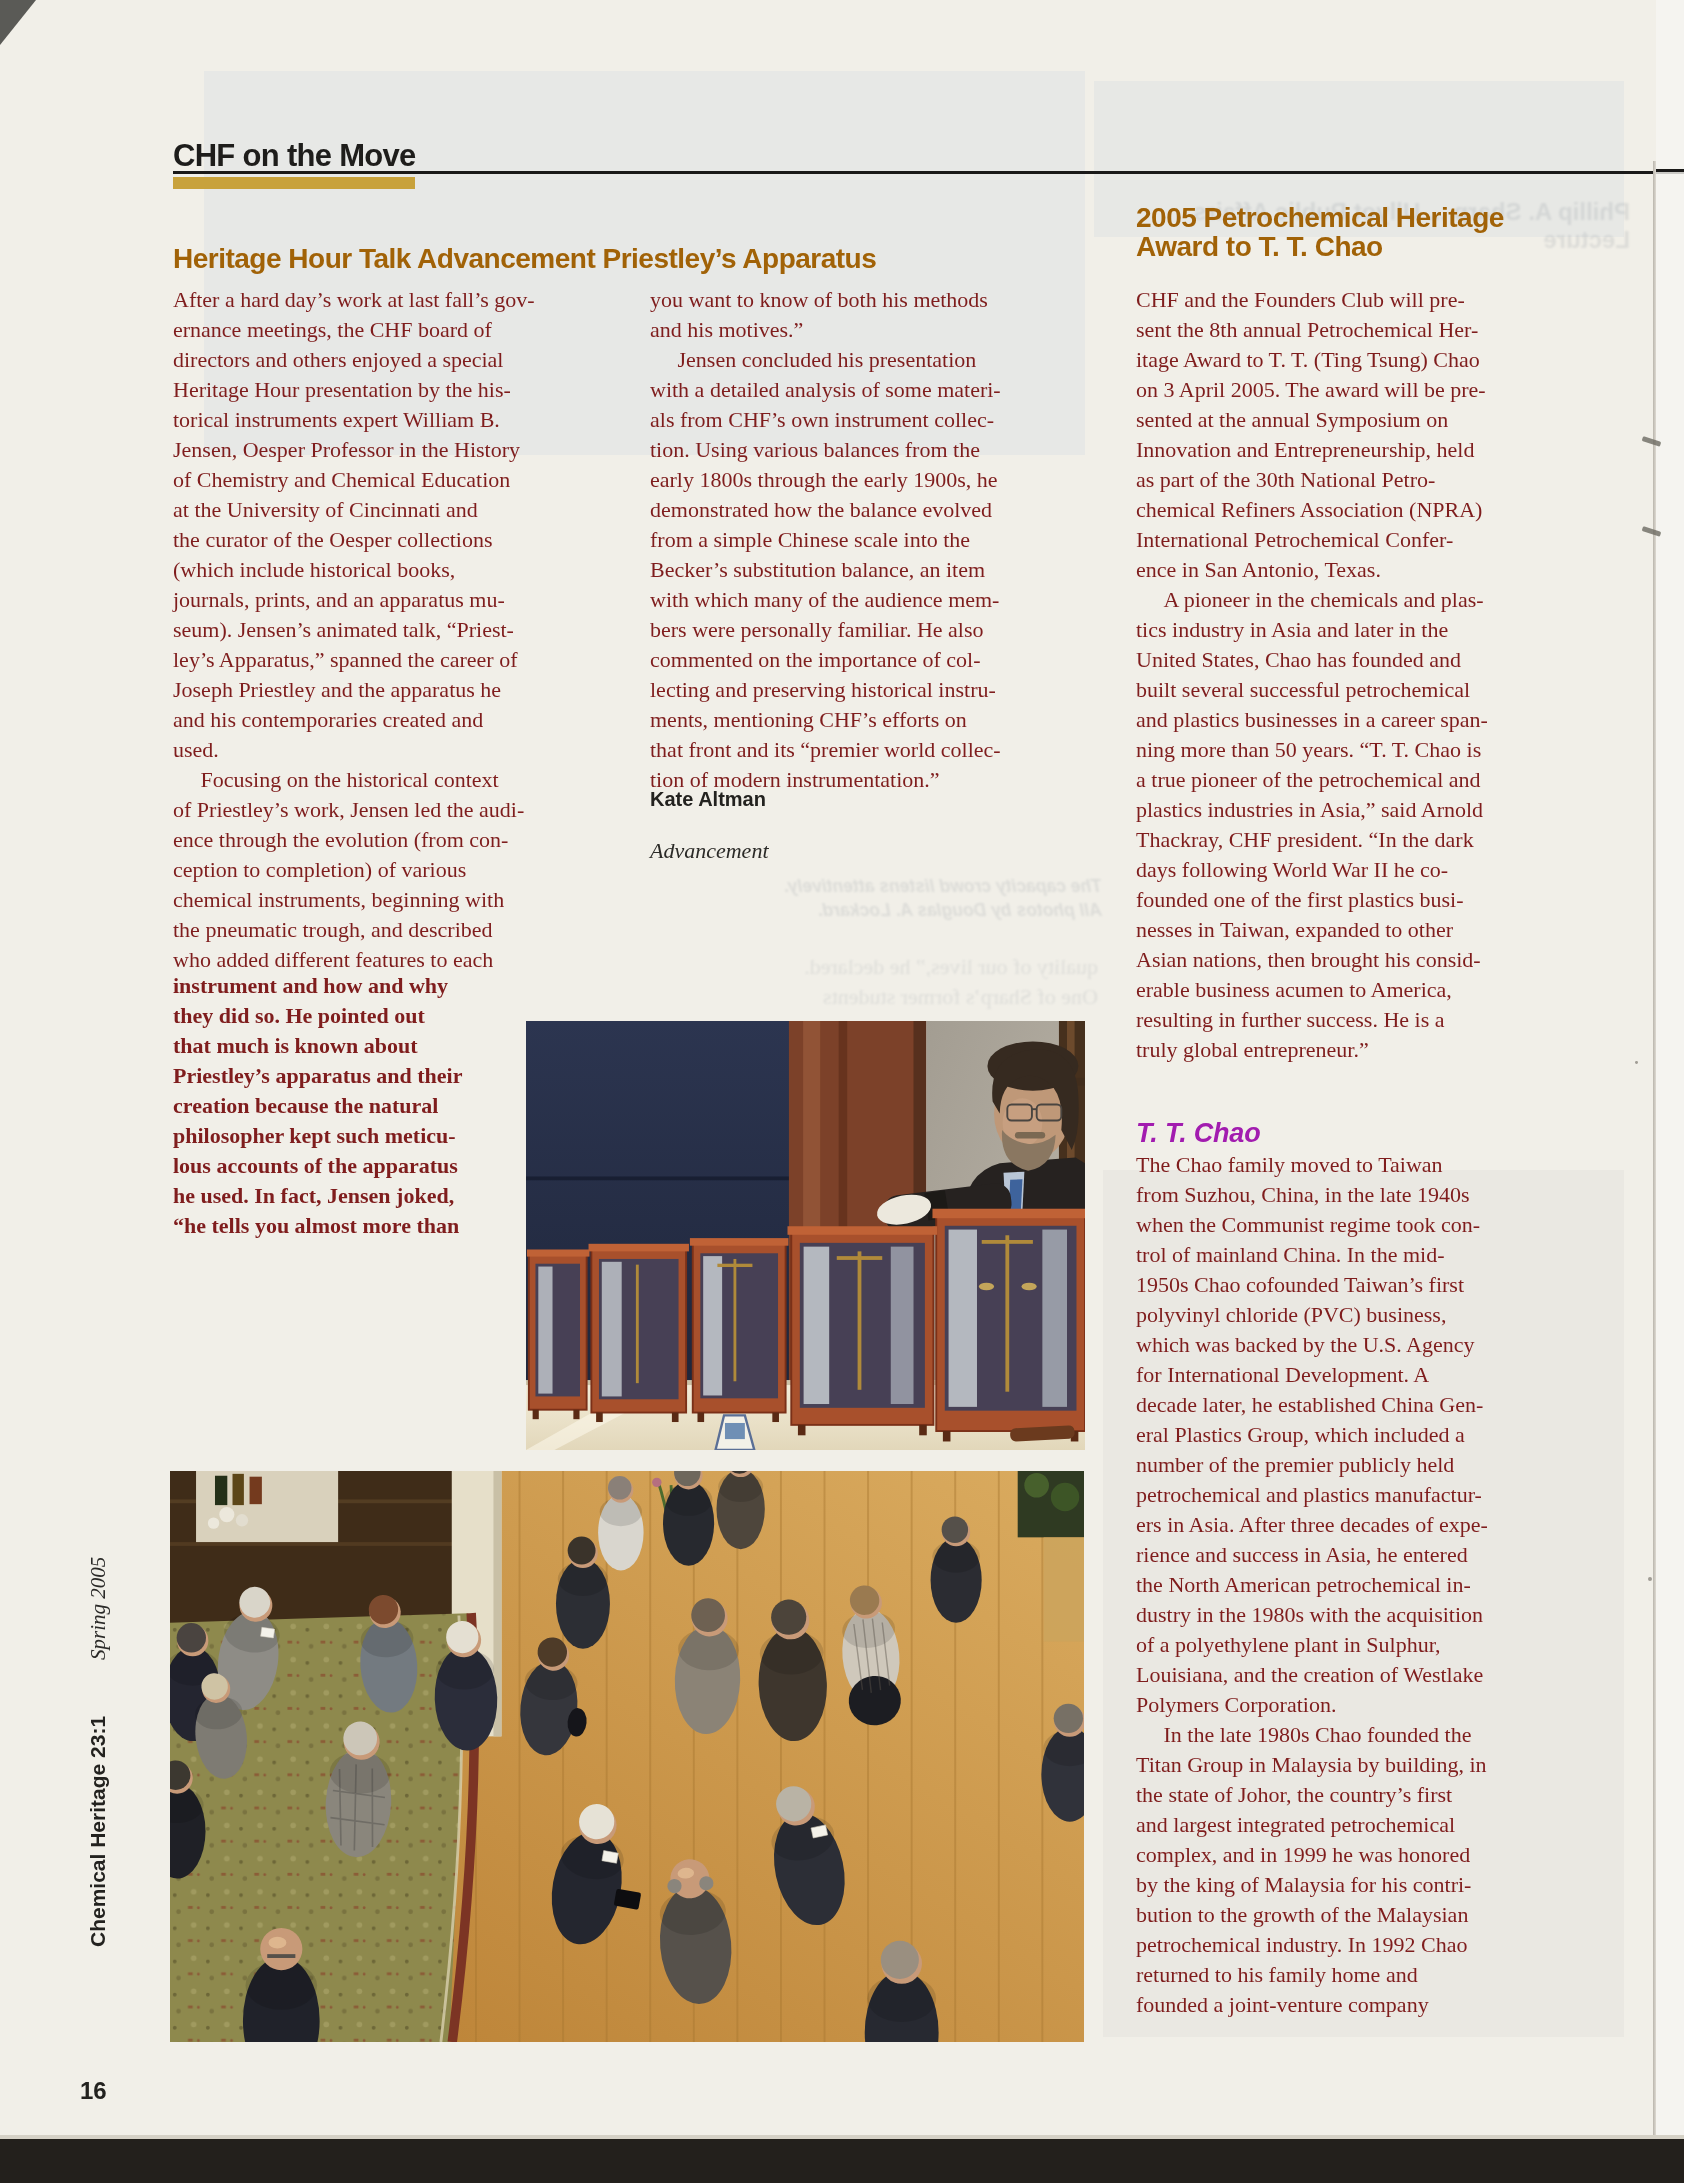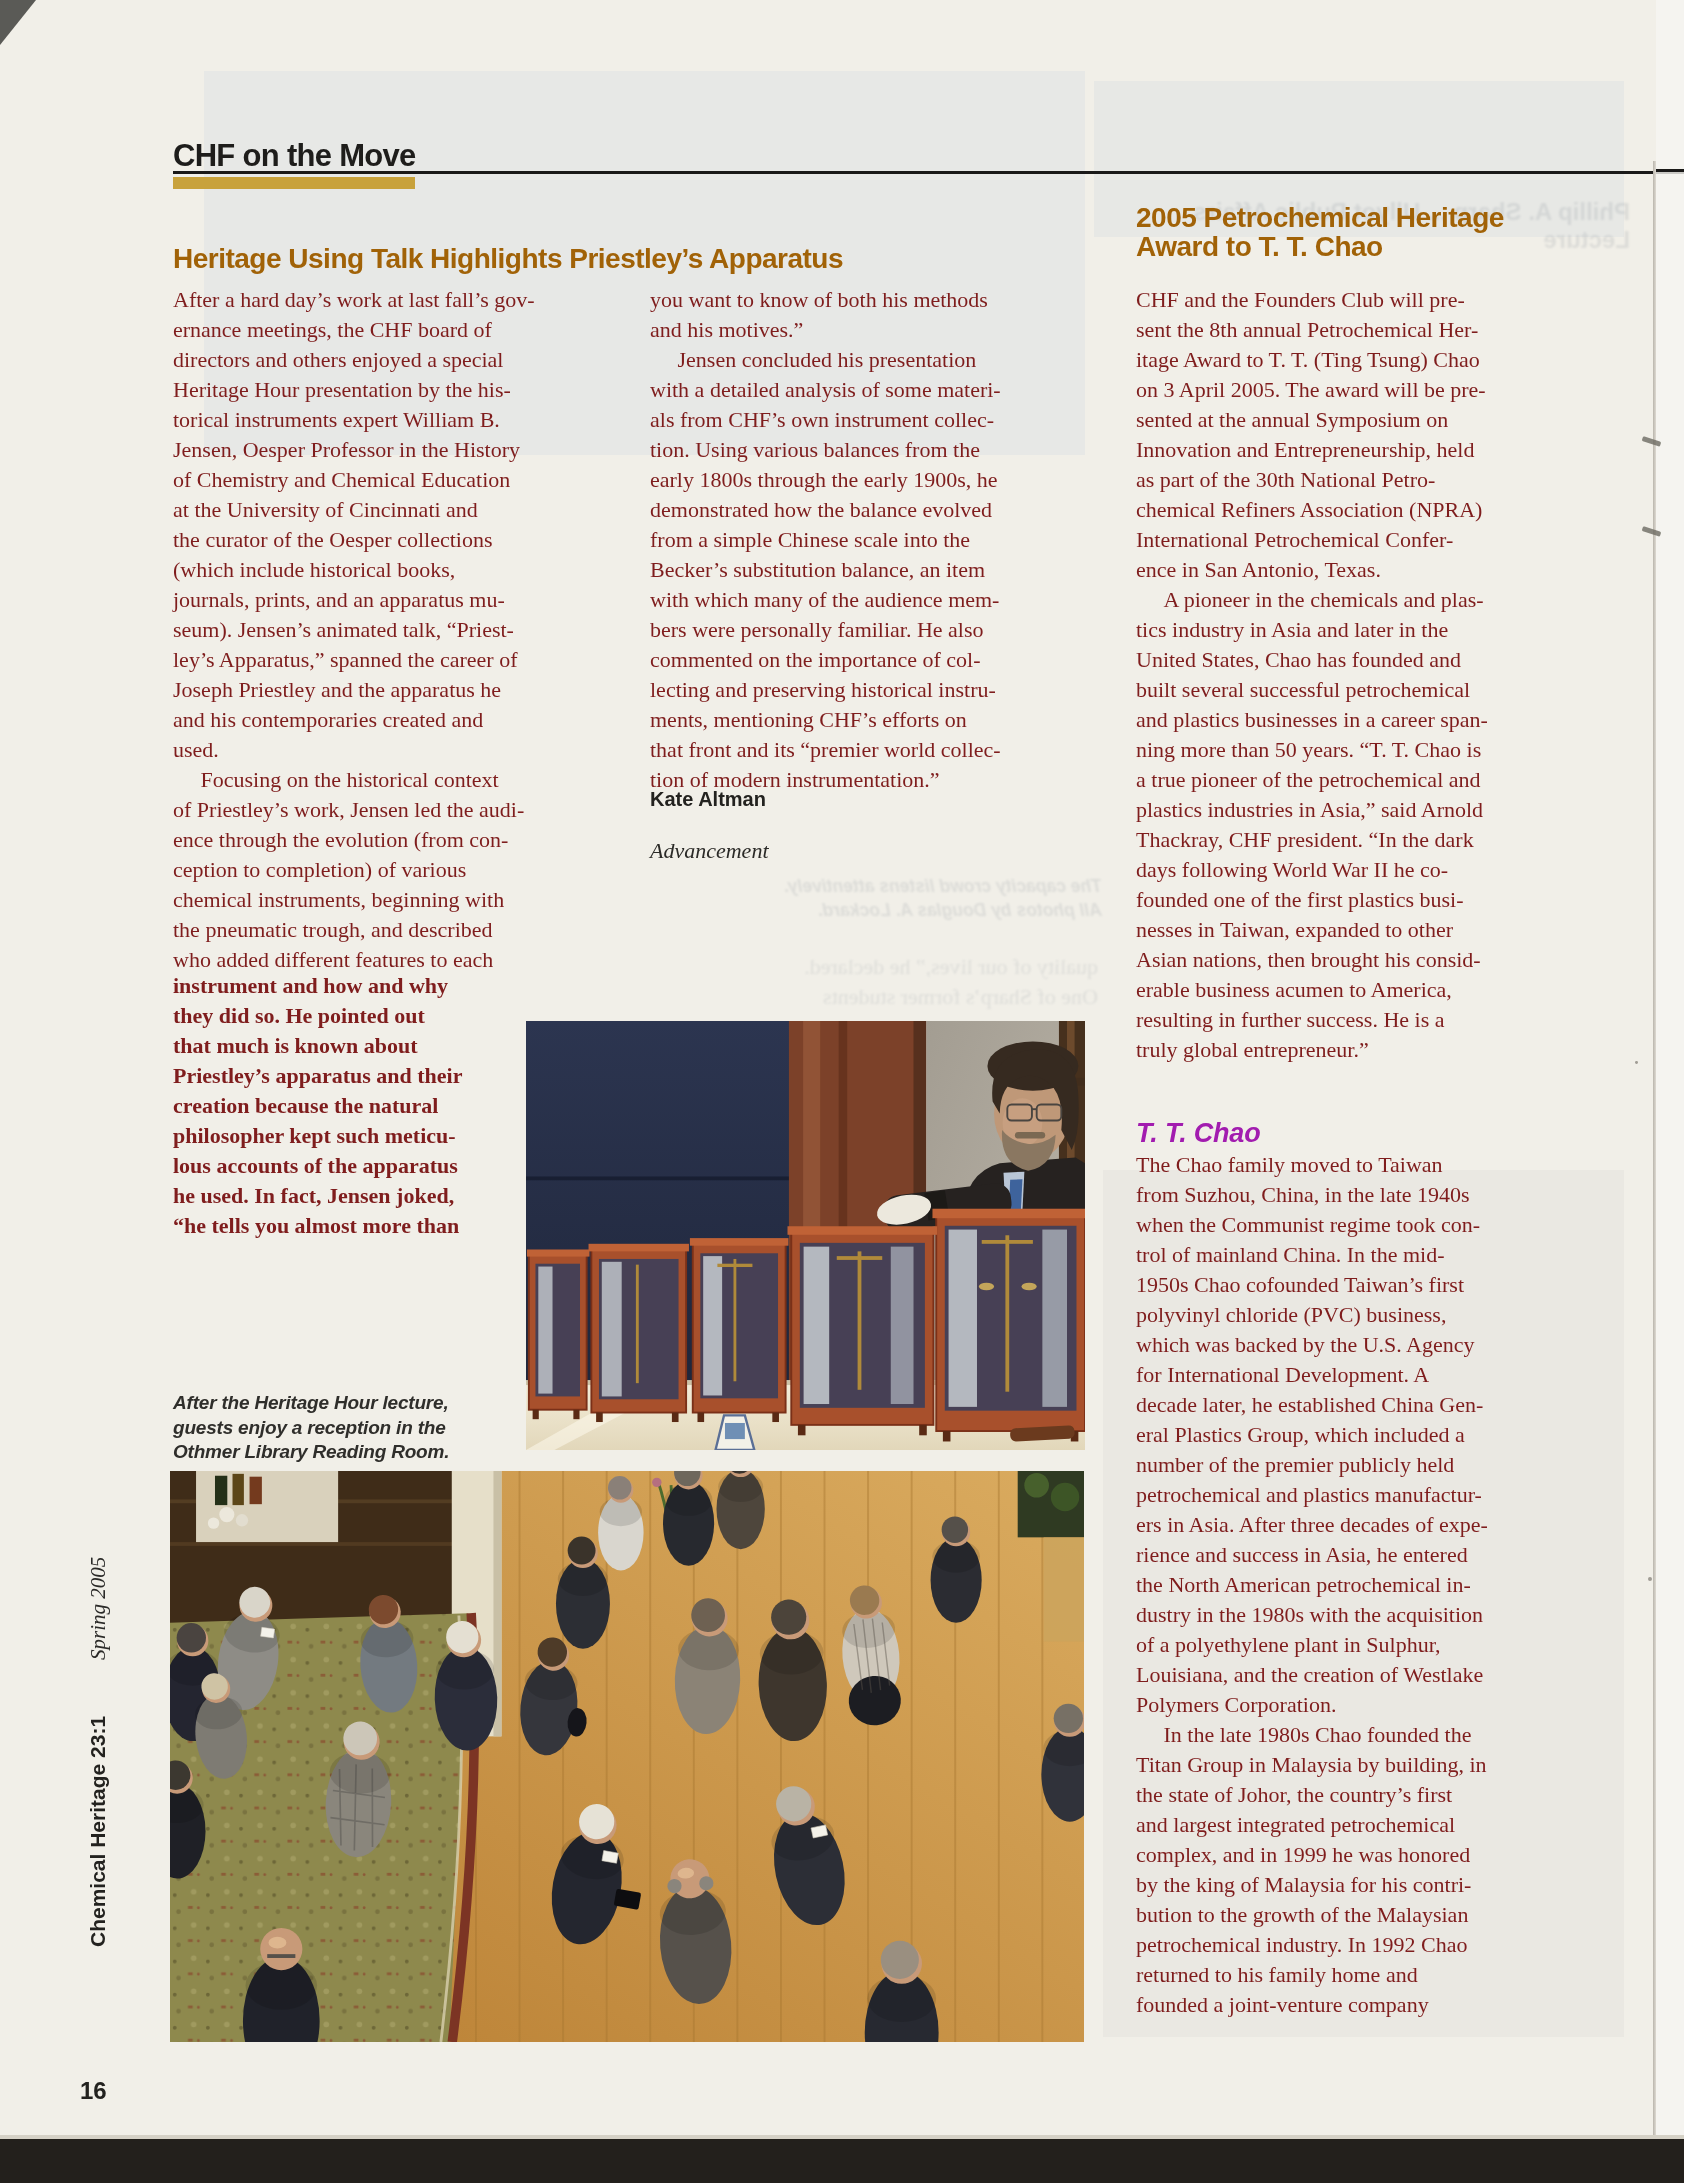--- a/index.html
+++ b/index.html
@@ -49,21 +49,21 @@
   <div class="abs ghost" style="left:1156px;top:198px;width:474px;font-size:24px;">Phillip A. Sharp ... Ullyot Public Affairs Lecture</div>
   <div class="abs ghost" style="left:770px;top:874px;width:332px;font-size:17.5px;line-height:24px;font-style:italic;">The capacity crowd listens attentively.
 All photos by Douglas A. Lockard.</div>
   <div class="abs ghost ghost-serif" style="left:658px;top:952px;width:440px;font-size:22px;line-height:30px;">quality of our lives,” he declared.
 One of Sharp’s former students</div>
 
   <div class="abs kicker" style="left:173px;top:140px;">CHF on the Move</div>
   <div class="abs rule" style="left:173px;top:171px;width:1511px;height:3.3px;"></div>
   <div class="abs goldbar" style="left:173px;top:177px;width:242px;height:12.3px;"></div>
 
-  <div class="abs art-title" style="left:173px;top:244px;width:900px;">Heritage Using Talk Highlights Priestley’s Apparatus</div>
+  <div class="abs art-title" style="left:173px;top:244px;width:900px;">Heritage Hour Talk Advancement Priestley’s Apparatus</div>
 
   <div class="abs bodycol" style="left:173px;top:285px;width:443px;">After a hard day’s work at last fall’s gov-
 ernance meetings, the CHF board of
 directors and others enjoyed a special
 Heritage Hour presentation by the his-
 torical instruments expert William B.
 Jensen, Oesper Professor in the History
 of Chemistry and Chemical Education
 at the University of Cincinnati and
 the curator of the Oesper collections
@@ -213,23 +213,20 @@
         <rect x="14" y="820" width="13" height="20" fill="#5a2a14"></rect>
         <rect x="100" y="820" width="13" height="20" fill="#5a2a14"></rect>
       </g>
     </g>
 
     <polygon points="400,905 418,832 462,832 482,905" fill="#f3f1e8" stroke="#5a6f96" stroke-width="5"></polygon>
     <rect x="420" y="848" width="42" height="34" fill="#6f8fb5"></rect>
     <rect x="1022" y="856" width="136" height="28" rx="12" fill="#6b3a1e" transform="rotate(-3 1090 870)"></rect>
   </svg>
 
-  <div class="abs caption" style="left:173px;top:1391px;width:360px;">After the Heritage Hour lecture,
-guests enjoy a reception in the
-Othmer Library Reading Room.</div>
 
   <svg class="abs" role="img" style="left:170px;top:1471px;" width="914" height="571" viewBox="0 0 1930 1205" preserveAspectRatio="none" aria-label="Overhead view of guests in suits mingling at a reception on an oriental rug and wood floor">
     <defs>
       <linearGradient id="floorG" x1="0" y1="1" x2="1" y2="0">
         <stop offset="0" stop-color="#b97f33"></stop>
           <stop offset="1" stop-color="#daab5f"></stop>
       </linearGradient>
       <pattern id="plankP" width="92" height="300" patternUnits="userSpaceOnUse">
         <rect width="92" height="300" fill="none"></rect>
         <line x1="2" y1="0" x2="2" y2="300" stroke="#a5742d" stroke-width="4" opacity=".45"></line>

